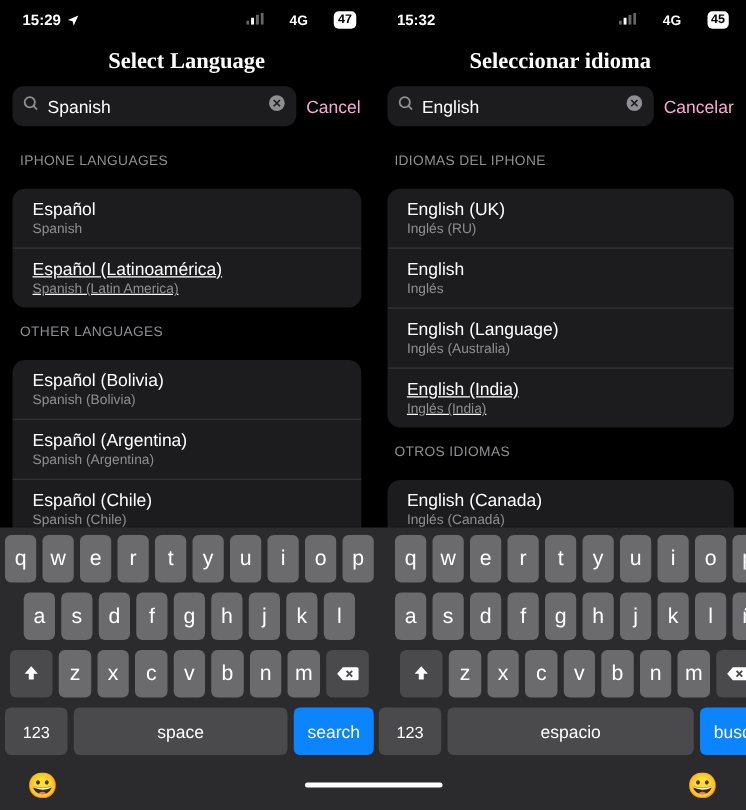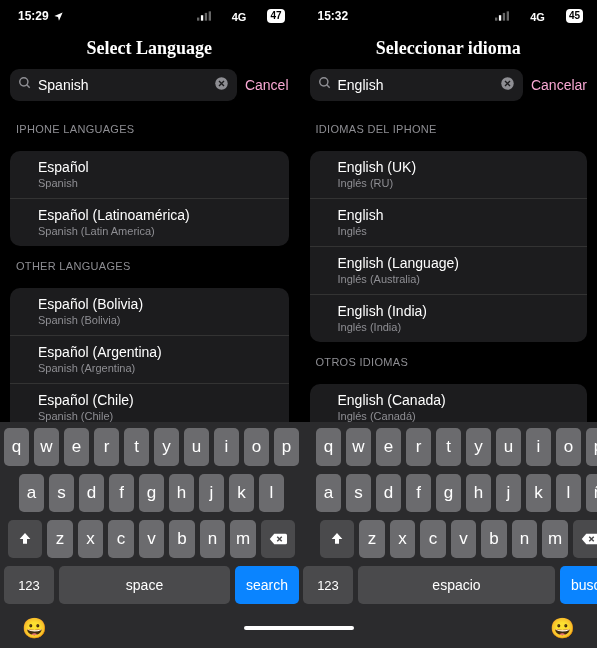--- a/index.html
+++ b/index.html
@@ -14,22 +14,22 @@
   .batt { background:#fff; color:#000; border-radius:4px; padding:0 3px; font-size:10px; font-weight:700; line-height:14px; }
   .title { text-align:center; font-size:18px; font-weight:600; padding:6px 0 10px;font-family:Liberation Serif, serif; }
   .searchrow { display:flex; align-items:center; gap:8px; padding:0 10px 8px; }
   .searchbox { flex:1; background:#1c1c1e; border-radius:9px; height:32px; display:flex; align-items:center; padding:0 8px; gap:6px; }
   .search-icon { color:#8e8e93; flex:none; }
   .search-text { flex:1; font-size:14px; color:#fff; }
   .clear-icon { color:#8e8e93; flex:none; }
   .cancel { color:#f9a8d4; font-size:14px; }
   .section-header { font-size:11px; color:#8e8e93; text-transform:uppercase; padding:14px 16px 16px; letter-spacing:0.3px; }
   .list { background:#1c1c1e; border-radius:10px; margin:0 10px; overflow:hidden; }
-  .row { padding:8px 28px; border-bottom:0.5px solid #333; }
-  .row:last-child { border-bottom:none; }
+  .row { padding:8px 16px; border-bottom:0.5px solid #333; }
+  .row:last-child { border-bottom:none;text-decoration:underline; }
   .row .primary { font-size:14px; color:#fff; line-height:17px; }
   .row .secondary { font-size:11px; color:#8e8e93; line-height:14px; }
   .content { flex:1; overflow:hidden; }
 
   .keyboard { position:absolute; left:0; right:0; bottom:0; width:597px; background:#2b2b2d; padding:6px 4px 6px; }
   .kb-row { display:flex; gap:5px; margin-bottom:8px; justify-content:center; }
   .key { background:#6b6b6e; color:#fff; border-radius:5px; height:38px; display:flex; align-items:center; justify-content:center; font-size:17px; min-width:22px; flex:1; }
   .key.dark { background:#4a4a4c; }
   .key.blue { background:#0a84ff; }
   .kb-row1 .key { flex:0 0 25px; }

